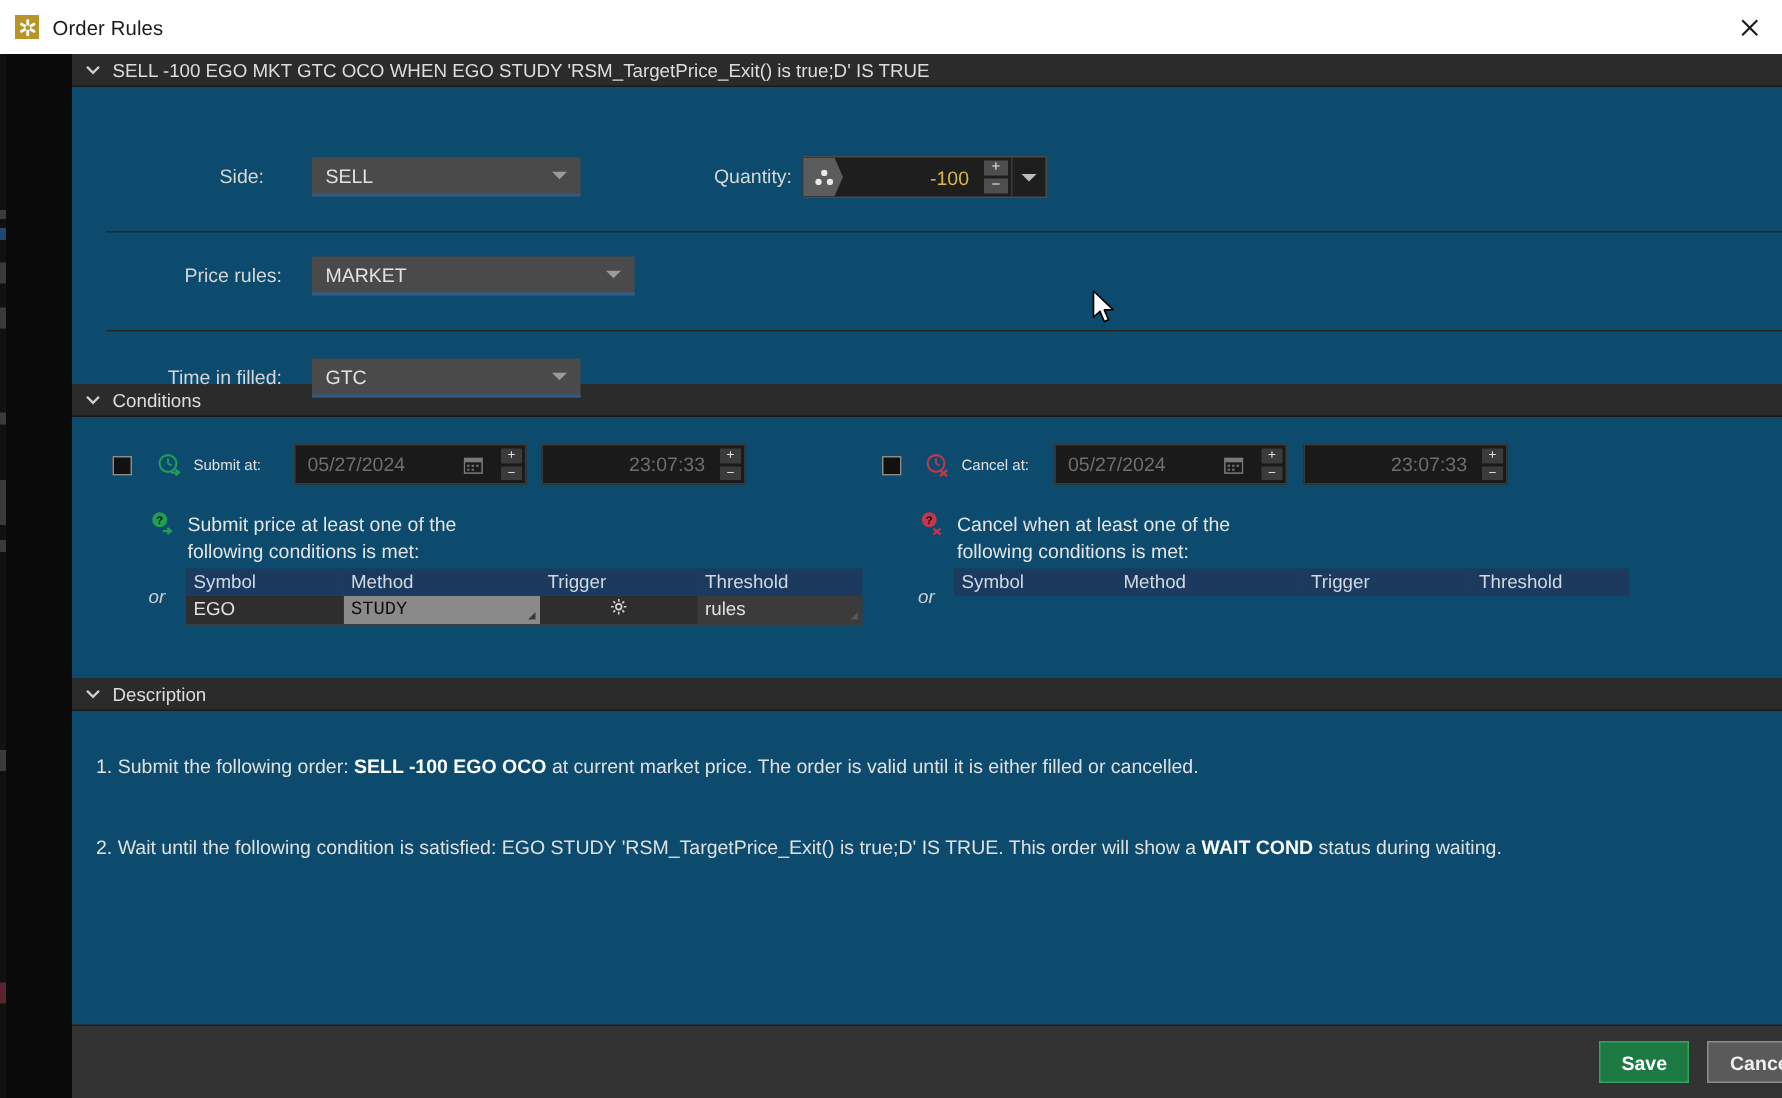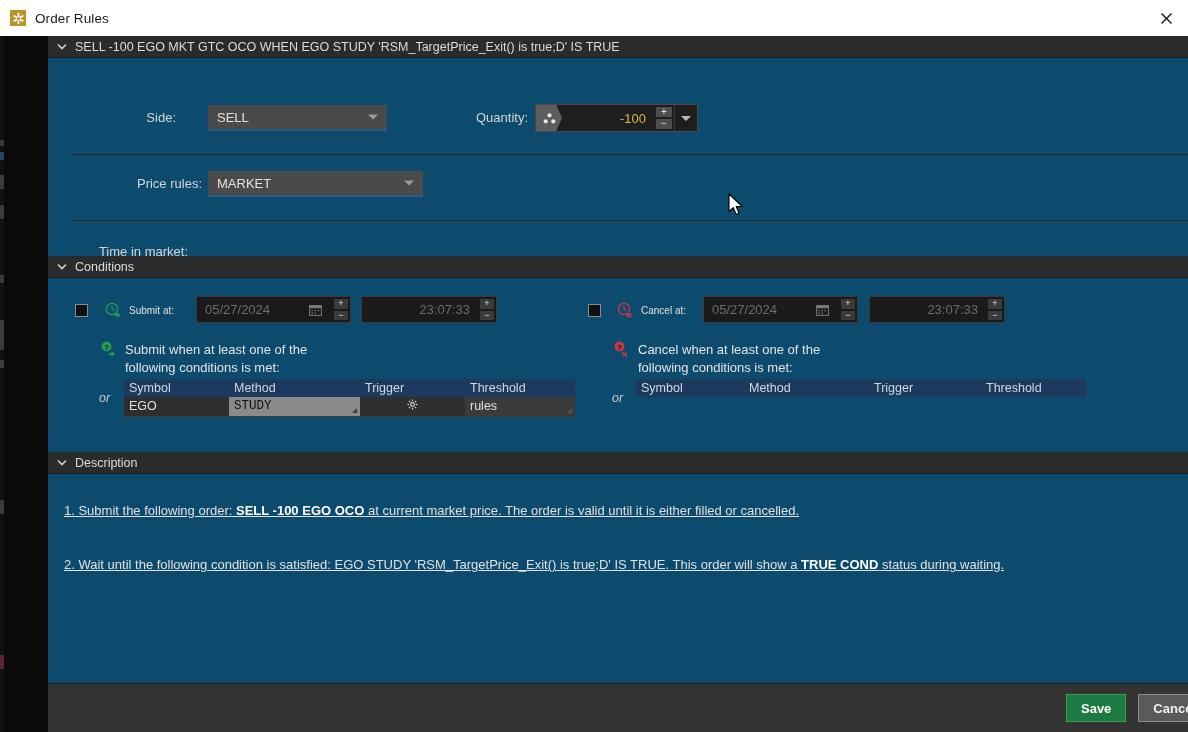--- a/index.html
+++ b/index.html
@@ -192,21 +192,21 @@
     position: absolute; right: 3px; bottom: 3px;
     width: 0; height: 0;
     border-left: 5px solid transparent;
     border-bottom: 5px solid #555;
     transform: rotate(0deg);
   }
   td.cell-sel .mini-caret { border-bottom-color:#3a3a3a; }
 
   
   .desc-body { position: relative; }
-  .desc-line { position: absolute; font-size: 13px; color: #e0e0e0; text-decoration: underline; }
+  .desc-line { position: absolute; font-size: 13px; color: #e0e0e0; }
   .desc-line b { font-weight: bold; color: #ffffff; }
 
   
   .footer {
     position: absolute; left: 0; bottom: 0; width: 1188px; height: 49px;
     background: #333333; border-top: 1px solid #202020;
     display: flex; align-items: center; justify-content: flex-end;
     padding-right: 25px; box-sizing: border-box; gap: 12px;
   }
   .btn {
@@ -292,30 +292,34 @@
         <div class="spin-btn">−</div>
       </div>
       <div class="qty-drop">
         <span class="caret"></span>
       </div>
     </div>
     <div class="divider" style="top:96px;"></div>
   </div>
 
   <div class="field-row" style="height:68px;">
-    <div class="flabel" style="position:absolute; left:44px; top:52px; width:110px;">Price rules:</div>
+    <div class="flabel" style="position:absolute; left:30px; top:52px; width:110px;">Price rules:</div>
     <div class="combo" style="position:absolute; left:160px; top:47px; width:215px;">
       <span>MARKET</span>
       <span class="caret"></span>
     </div>
     <div class="divider" style="top:96px;"></div>
   </div>
 
   <div class="field-row" style="height:64px;">
-    <div class="flabel" style="position:absolute; left:20px; top:52px; width:120px;">Time in market:</div>
+    <div class="flabel" style="position:absolute; left:20px; top:52px; width:120px;">Time in filled:</div>
+    <div class="combo" style="position:absolute; left:160px; top:47px; width:179px;">
+      <span>GTC</span>
+      <span class="caret"></span>
+    </div>
   </div>
 
   <div class="section-header" style="width:1188px;">
     <span class="chev">
       <svg width="10" height="7" viewBox="0 0 10 7">
           <path d="M1 1.5 L5 5.5 L9 1.5" stroke="#d0d0d0" stroke-width="1.6" fill="none"></path>
         </svg>
     </span>
     <span>Conditions</span>
   </div>
@@ -365,21 +369,21 @@
 
       <div style="position:absolute; left:52px; top:63px; display:flex; align-items:flex-start;">
         <span class="ico">
           <svg width="16" height="16" viewBox="0 0 16 16">
             <circle cx="6.5" cy="5.5" r="5" fill="#1f9e54"></circle>
             <text x="6.5" y="8.6" font-size="7.4" fill="#0b0b0b" text-anchor="middle" font-family="Liberation Sans, sans-serif" font-weight="bold">?</text>
             <path d="M8.5 13 L13.5 13 M11.5 11 L14 13 L11.5 15" stroke="#1f9e54" stroke-width="1.5" fill="none"></path>
           </svg>
         </span>
         <span class="cond-msg" style="margin-left:9px;">
-          <span>Submit when at least one of the</span><br>
+          <span>Submit price at least one of the</span><br>
           <span>following conditions is met:</span>
         </span>
       </div>
 
       <div class="or-word" style="position:absolute; left:51px; top:113px;">or</div>
 
       <table class="cond-table" style="position:absolute; left:76px; top:101px; width:451px; table-layout:fixed;">
         <thead>
           <tr>
             <th style="width:105px;">Symbol</th>
@@ -499,21 +503,21 @@
         </svg>
     </span>
     <span>Description</span>
   </div>
 
   <div class="desc-body" style="height:150px;">
     <div class="desc-line" style="left:16px; top:29px;">
       <span>1. Submit the following order: </span><b>SELL -100 EGO OCO</b><span> at current market price. The order is valid until it is either filled or cancelled.</span>
     </div>
     <div class="desc-line" style="left:16px; top:83px;">
-      <span>2. Wait until the following condition is satisfied: EGO STUDY 'RSM_TargetPrice_Exit() is true;D' IS TRUE. This order will show a </span><b>TRUE COND</b><span> status during waiting.</span>
+      <span>2. Wait until the following condition is satisfied: EGO STUDY 'RSM_TargetPrice_Exit() is true;D' IS TRUE. This order will show a </span><b>WAIT COND</b><span> status during waiting.</span>
     </div>
   </div>
 
   <div class="footer">
     <div class="btn btn-save">Save</div>
     <div class="btn btn-cancel">Cancel</div>
   </div>
 </div>
 
 <div class="cursor">

